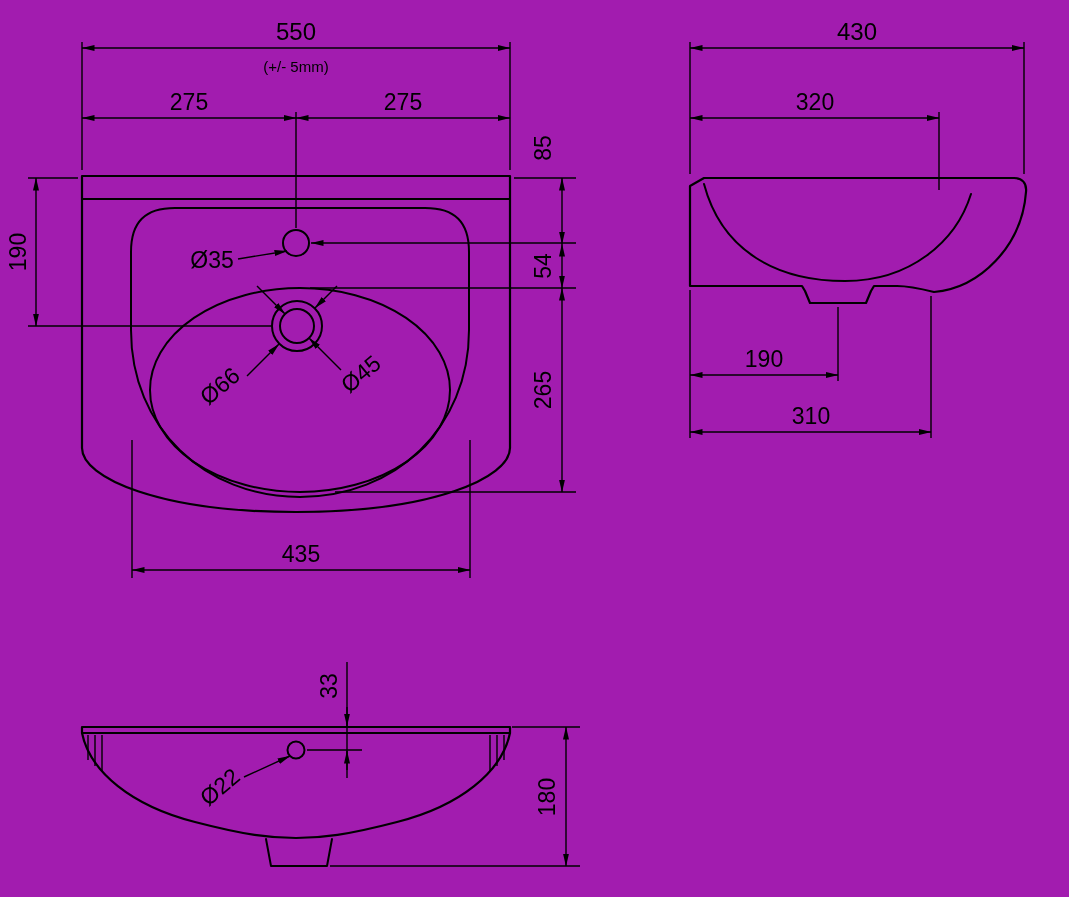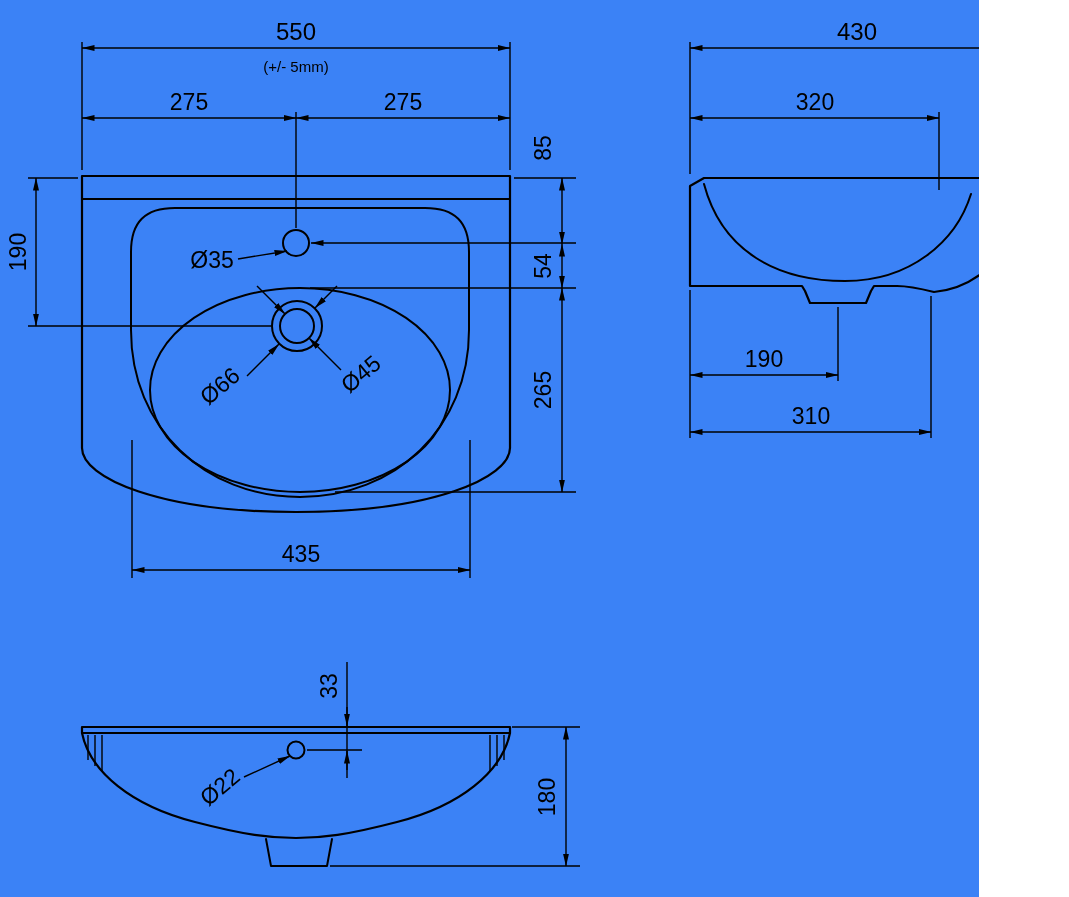--- a/index.html
+++ b/index.html
@@ -1,16 +1,16 @@
 <!DOCTYPE html>
 <html><head>
 <meta charset="utf-8">
 <style>
   html,body{margin:0;padding:0;background:#ffffff;}
-  .page{position:relative;width:979px;height:897px;background:#3b82f6;overflow:hidden;}
+  .page{position:relative;width:1069px;height:897px;background:#a21caf;overflow:hidden;}
   svg{display:block;}
   text{font-family:"Liberation Sans","DejaVu Sans",sans-serif;fill:#000;}
   .dim-text{font-size:23px;}
   .dim-text-lg{font-size:24px;}
   .dim-text-sm{font-size:15px;}
   .outline{fill:none;stroke:#000;stroke-width:2.2;stroke-linejoin:round;stroke-linecap:round;}
   .outline-med{fill:none;stroke:#000;stroke-width:2;stroke-linejoin:round;stroke-linecap:round;}
   .thin{fill:none;stroke:#000;stroke-width:1.4;}
   .dimline{fill:none;stroke:#000;stroke-width:1.4;}
 </style>

